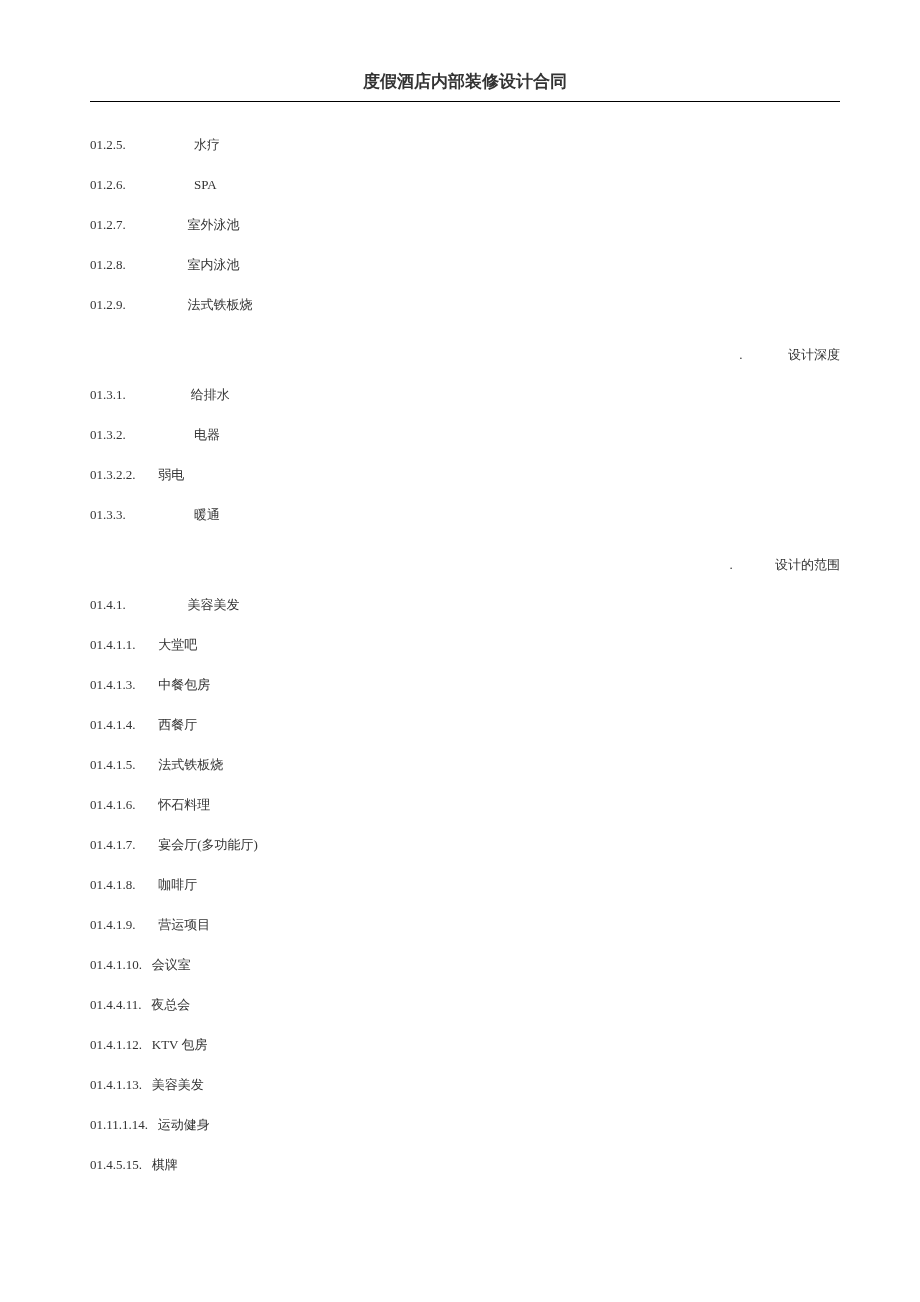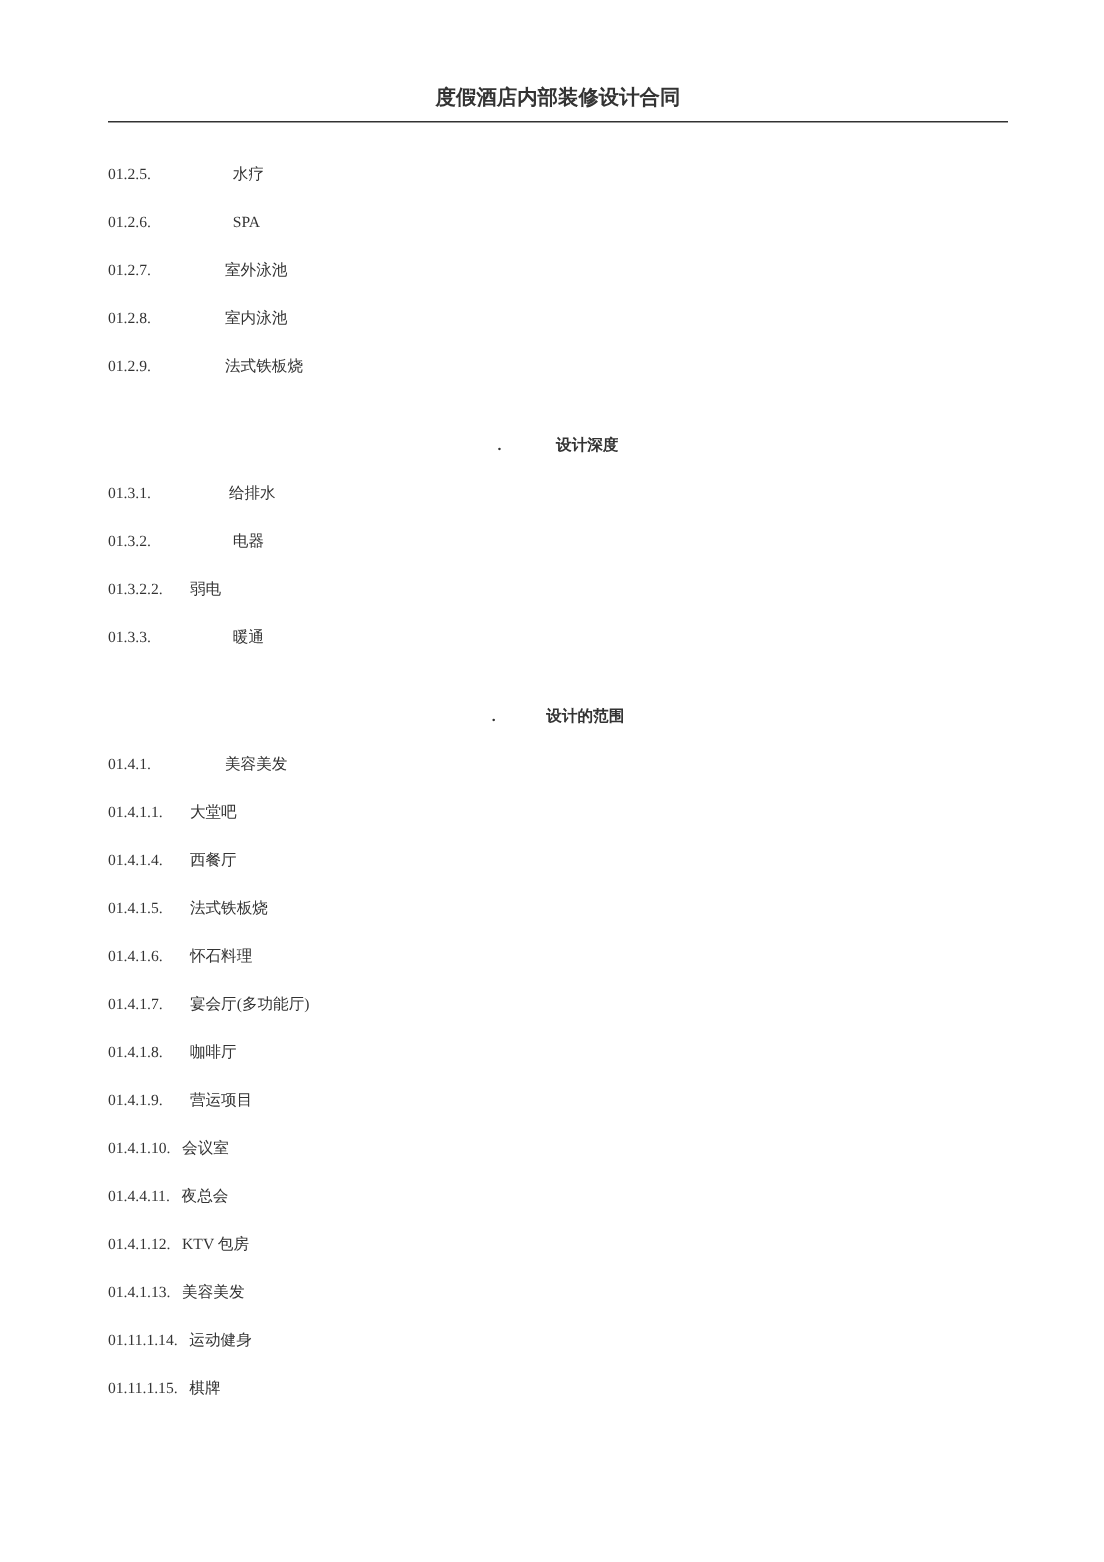--- a/index.html
+++ b/index.html
@@ -33,26 +33,25 @@
       font-size: 13px;
       line-height: 2.0;
     }
     .item-row {
       text-align: left;
       margin-bottom: 14px;
       white-space: pre;
       font-family: "SimSun", "宋体", serif;
     }
     .section-row {
-      text-align: center;
-      margin-top: 40px;
+      text-align: right;
+      margin-top: 24px;
       margin-bottom: 14px;
       white-space: pre;
       font-family: "SimSun", "宋体", serif;
-      font-weight: bold;
     }
     .num {
       display: inline-block;
     }
     .label {
       display: inline-block;
     }
   </style>
 </head>
 <body>
@@ -73,27 +72,28 @@
 
     <div class="item-row"><span class="num">01.3.1.</span><span>                    </span><span class="label">给排水</span></div>
     <div class="item-row"><span class="num">01.3.2.</span><span>                     </span><span class="label">电器</span></div>
     <div class="item-row"><span class="num">01.3.2.2.</span><span>       </span><span class="label">弱电</span></div>
     <div class="item-row"><span class="num">01.3.3.</span><span>                     </span><span class="label">暖通</span></div>
 
     <div class="section-row"><span class="num">.</span><span>             </span><span class="label">设计的范围</span></div>
 
     <div class="item-row"><span class="num">01.4.1.</span><span>                   </span><span class="label">美容美发</span></div>
     <div class="item-row"><span class="num">01.4.1.1.</span><span>       </span><span class="label">大堂吧</span></div>
+    <div class="item-row"><span class="num">01.4.1.3.</span><span>       </span><span class="label">中餐包房</span></div>
     <div class="item-row"><span class="num">01.4.1.4.</span><span>       </span><span class="label">西餐厅</span></div>
     <div class="item-row"><span class="num">01.4.1.5.</span><span>       </span><span class="label">法式铁板烧</span></div>
     <div class="item-row"><span class="num">01.4.1.6.</span><span>       </span><span class="label">怀石料理</span></div>
     <div class="item-row"><span class="num">01.4.1.7.</span><span>       </span><span class="label">宴会厅(多功能厅)</span></div>
     <div class="item-row"><span class="num">01.4.1.8.</span><span>       </span><span class="label">咖啡厅</span></div>
     <div class="item-row"><span class="num">01.4.1.9.</span><span>       </span><span class="label">营运项目</span></div>
     <div class="item-row"><span class="num">01.4.1.10.</span><span>   </span><span class="label">会议室</span></div>
     <div class="item-row"><span class="num">01.4.4.11.</span><span>   </span><span class="label">夜总会</span></div>
     <div class="item-row"><span class="num">01.4.1.12.</span><span>   </span><span class="label">KTV 包房</span></div>
     <div class="item-row"><span class="num">01.4.1.13.</span><span>   </span><span class="label">美容美发</span></div>
     <div class="item-row"><span class="num">01.11.1.14.</span><span>   </span><span class="label">运动健身</span></div>
-    <div class="item-row"><span class="num">01.11.1.15.</span><span>   </span><span class="label">棋牌</span></div>
+    <div class="item-row"><span class="num">01.4.5.15.</span><span>   </span><span class="label">棋牌</span></div>
 
   </div>
 </div>
 
 </body></html>

